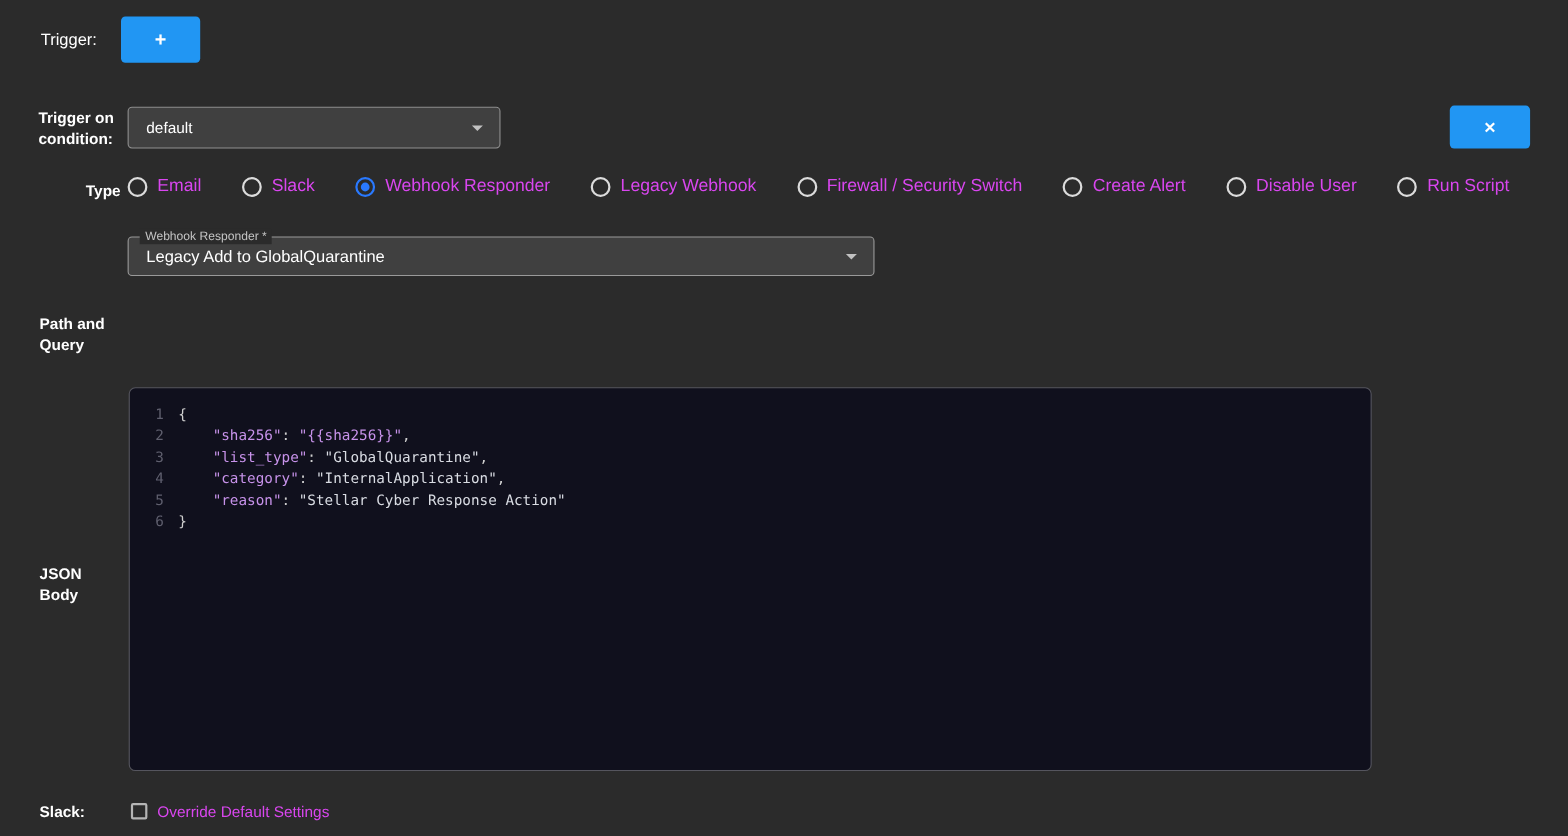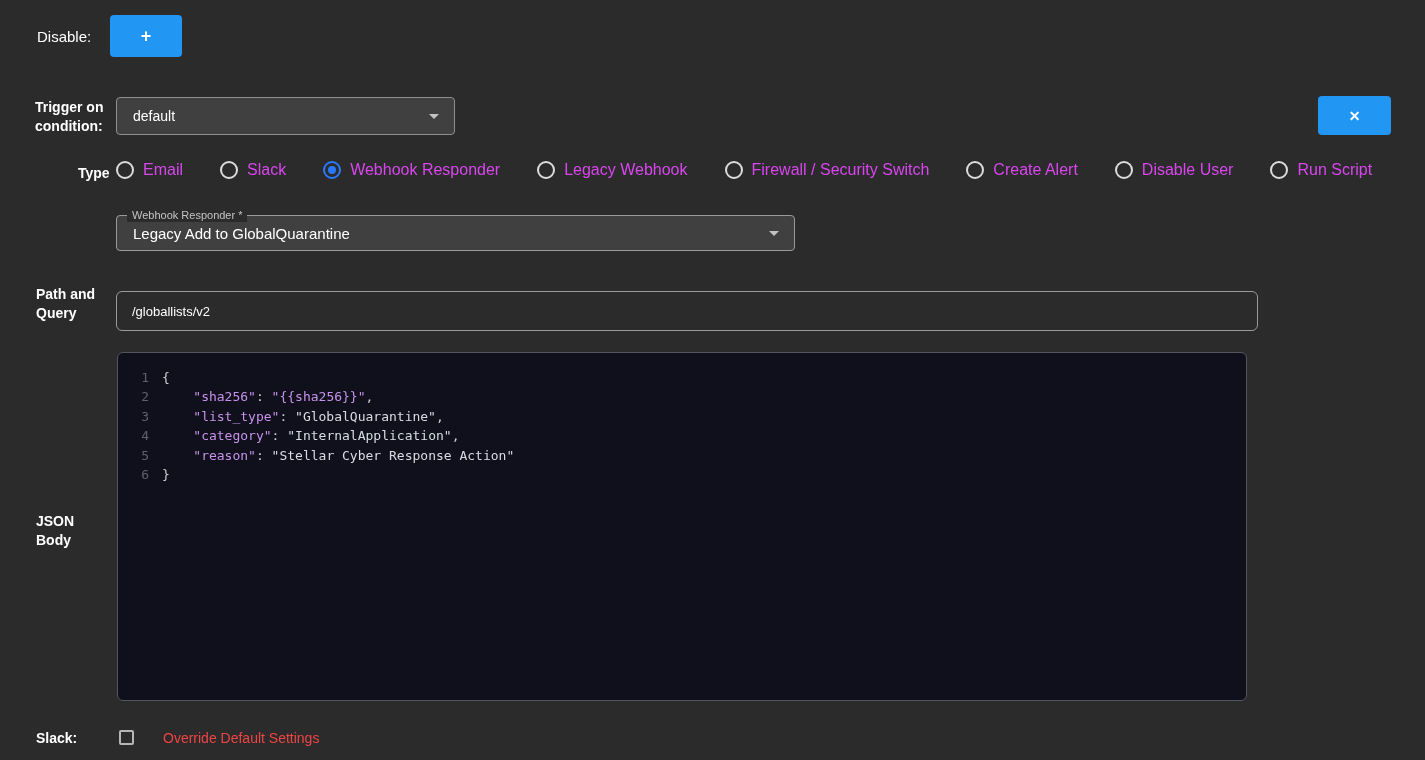--- a/index.html
+++ b/index.html
@@ -54,28 +54,28 @@
   .code-line { display: flex; white-space: pre; }
   .gutter { width: 31px; text-align: right; margin-right: 13px; color: #5f5f6e; flex: none; }
   .tok-key { color: #c792ea; }
   .tok-template { color: #c792ea; }
   .tok-value { color: #d9dce3; }
   .tok-punct { color: #cfcfcf; }
   .tok-plain { color: #d4d4d4; }
 
   .checkbox { position: absolute; left: 119px; top: 730px; width: 15px; height: 15px;
               border: 2px solid #b5b5b5; border-radius: 2px; background: transparent; cursor: pointer; }
-  .checkbox-label { position: absolute; left: 143px; top: 730px; font-size: 14px; color: #ef4444; margin-left: 20px; }
+  .checkbox-label { position: absolute; left: 143px; top: 730px; font-size: 14px; color: #d946ef; }
 </style>
 </head>
 <body>
 
 <div class="page">
 
-  <div class="lbl lbl-actions">Disable:</div>
+  <div class="lbl lbl-actions">Trigger:</div>
   <button class="btn-blue btn-add">
     <span>+</span>
   </button>
 
   <div class="lbl lbl-trigger">Trigger on condition:</div>
   <div class="select select-trigger">
     <span>default</span>
     <span class="caret"></span>
   </div>
 
@@ -121,21 +121,20 @@
       </div>
     </div>
 
   <div class="select select-webhook">
     <span class="notch-label">Webhook Responder *</span>
     <span>Legacy Add to GlobalQuarantine</span>
     <span class="caret"></span>
   </div>
 
   <div class="lbl lbl-path">Path and Query</div>
-  <input class="text-input" value="/globallists/v2" style="">
 
   <div class="lbl lbl-json">JSON Body</div>
   <div class="editor">
     <div>
         <div class="code-line"><span class="gutter">1</span><span><span class="tok-punct">{</span></span></div>
         <div class="code-line"><span class="gutter">2</span><span><span class="tok-plain">    </span><span class="tok-key">"sha256"</span><span class="tok-punct">: </span><span class="tok-template">"{{sha256}}"</span><span class="tok-punct">,</span></span></div>
         <div class="code-line"><span class="gutter">3</span><span><span class="tok-plain">    </span><span class="tok-key">"list_type"</span><span class="tok-punct">: </span><span class="tok-value">"GlobalQuarantine"</span><span class="tok-punct">,</span></span></div>
         <div class="code-line"><span class="gutter">4</span><span><span class="tok-plain">    </span><span class="tok-key">"category"</span><span class="tok-punct">: </span><span class="tok-value">"InternalApplication"</span><span class="tok-punct">,</span></span></div>
         <div class="code-line"><span class="gutter">5</span><span><span class="tok-plain">    </span><span class="tok-key">"reason"</span><span class="tok-punct">: </span><span class="tok-value">"Stellar Cyber Response Action"</span></span></div>
         <div class="code-line"><span class="gutter">6</span><span><span class="tok-punct">}</span></span></div>

